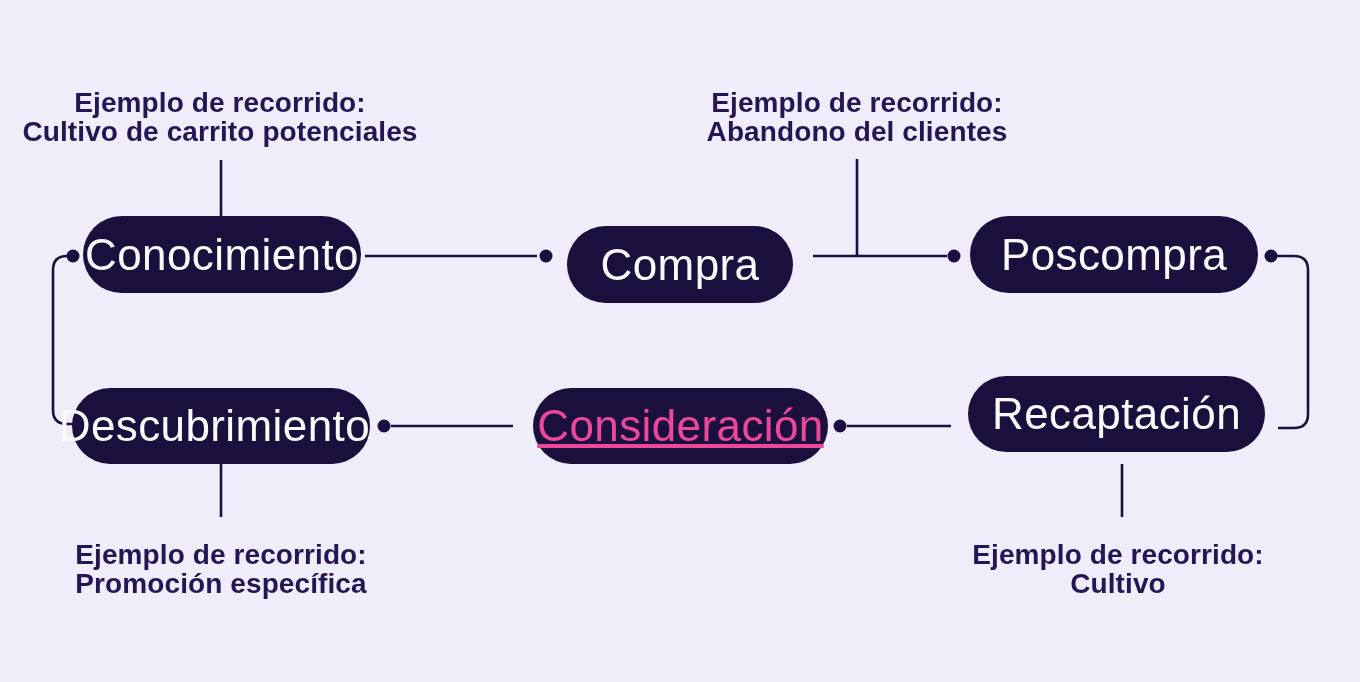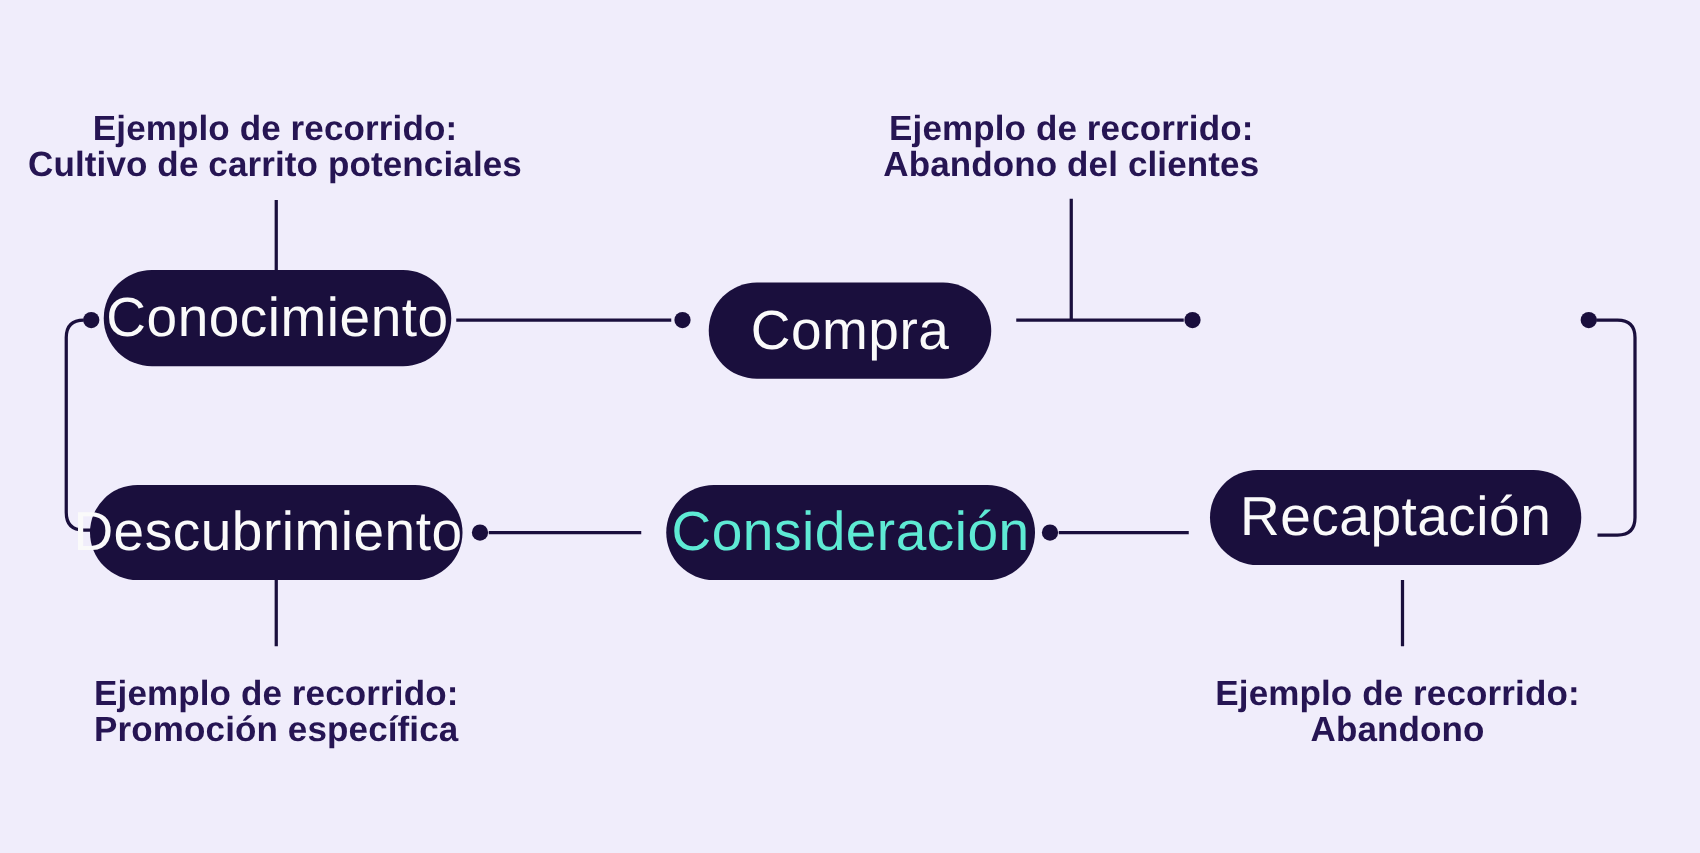--- a/index.html
+++ b/index.html
@@ -82,40 +82,43 @@
     <path d="M74 424 H67 Q53 424 53 410 V270 Q53 256 67 256" fill="none" stroke-width="2.6" stroke="#1A0F3D"></path>
     <circle cx="73" cy="256" r="6.5" fill="#1A0F3D"></circle>
   </svg>
 
   <div class="pill p-conocimiento" style="background-color: rgb(26, 15, 61); color: rgb(250, 250, 250);">
     <span>Conocimiento</span>
   </div>
   <div class="pill p-compra" style="background-color: rgb(26, 15, 61); color: rgb(250, 250, 250); margin-top: 10px;">
     <span>Compra</span>
   </div>
+  <div class="pill p-poscompra" style="background-color: rgb(26, 15, 61); color: rgb(250, 250, 250);">
+    <span>Poscompra</span>
+  </div>
   <div class="pill p-descubrimiento" style="background-color: rgb(26, 15, 61); color: rgb(250, 250, 250);">
     <span>Descubrimiento</span>
   </div>
-  <div class="pill p-consideracion" style="background-color: rgb(26, 15, 61); color: #5eead4;">
+  <div class="pill p-consideracion" style="background-color: rgb(26, 15, 61); color: #ec4899; text-decoration: underline;">
     <span>Consideración</span>
   </div>
   <div class="pill p-recaptacion" style="background-color: rgb(26, 15, 61); color: rgb(250, 250, 250);">
     <span>Recaptación</span>
   </div>
 
   <div class="annotation a-topleft" style="color: rgb(38, 21, 83);">
     <div>Ejemplo de recorrido:</div>
     <div>Cultivo de carrito potenciales</div>
   </div>
   <div class="annotation a-topmid" style="color: rgb(38, 21, 83);">
     <div>Ejemplo de recorrido:</div>
     <div>Abandono del clientes</div>
   </div>
   <div class="annotation a-bottomleft" style="color: rgb(38, 21, 83);">
     <div>Ejemplo de recorrido:</div>
     <div>Promoción específica</div>
   </div>
   <div class="annotation a-bottomright" style="color: rgb(38, 21, 83);">
     <div>Ejemplo de recorrido:</div>
-    <div>Abandono</div>
+    <div>Cultivo</div>
   </div>
 
 </div>
 
 </body></html>

